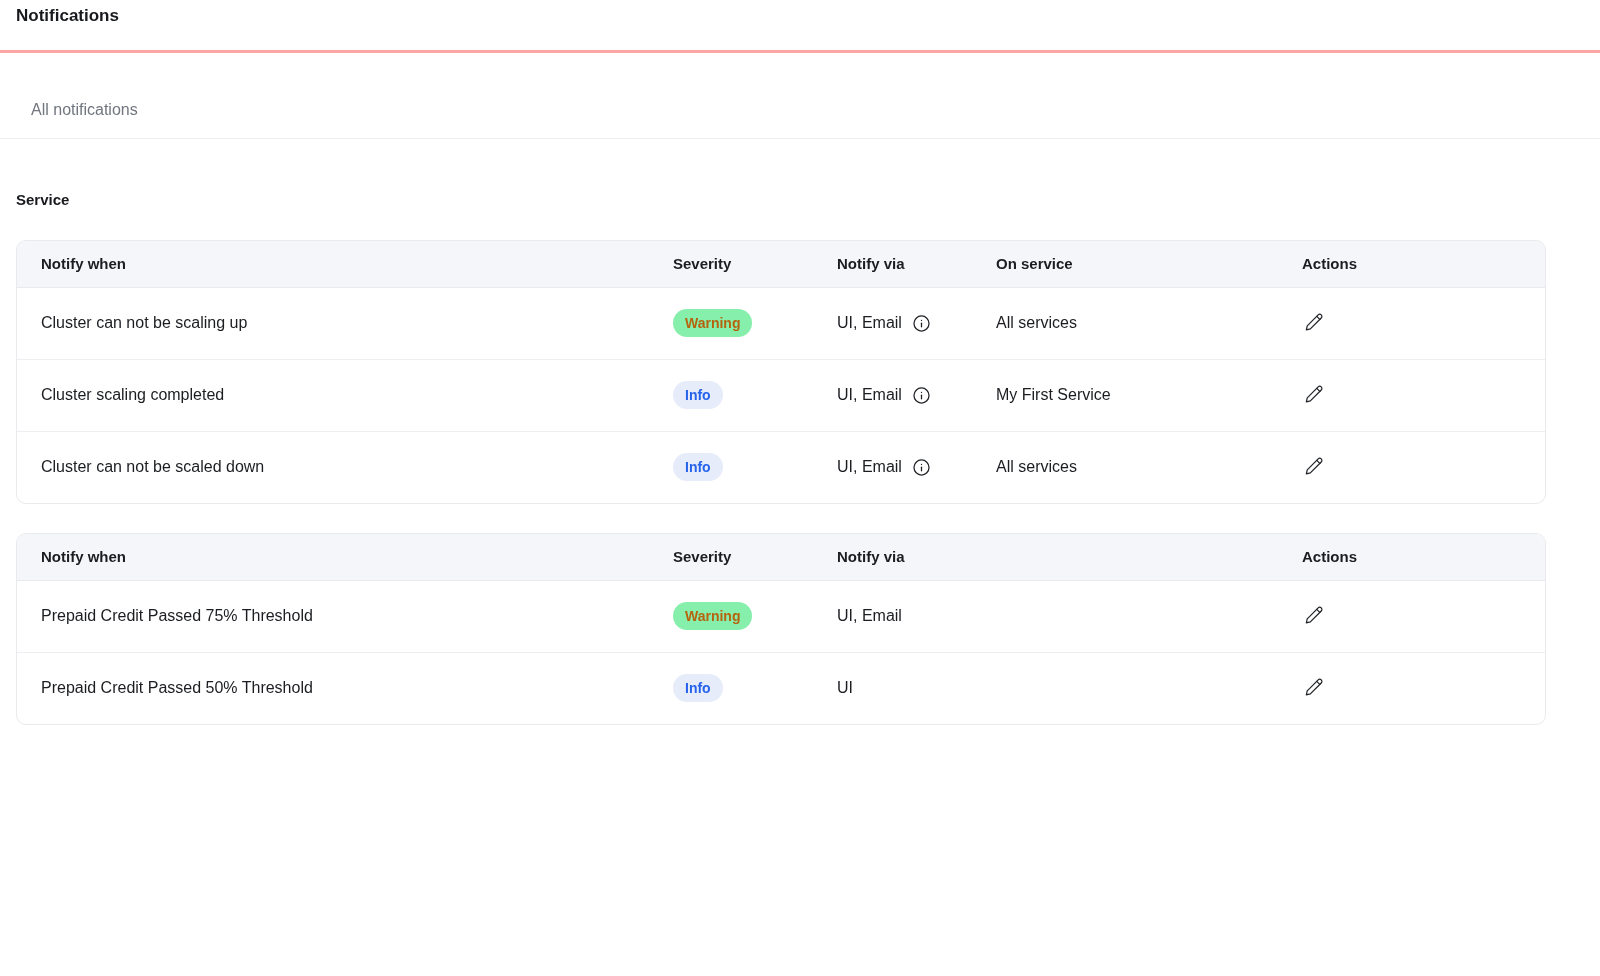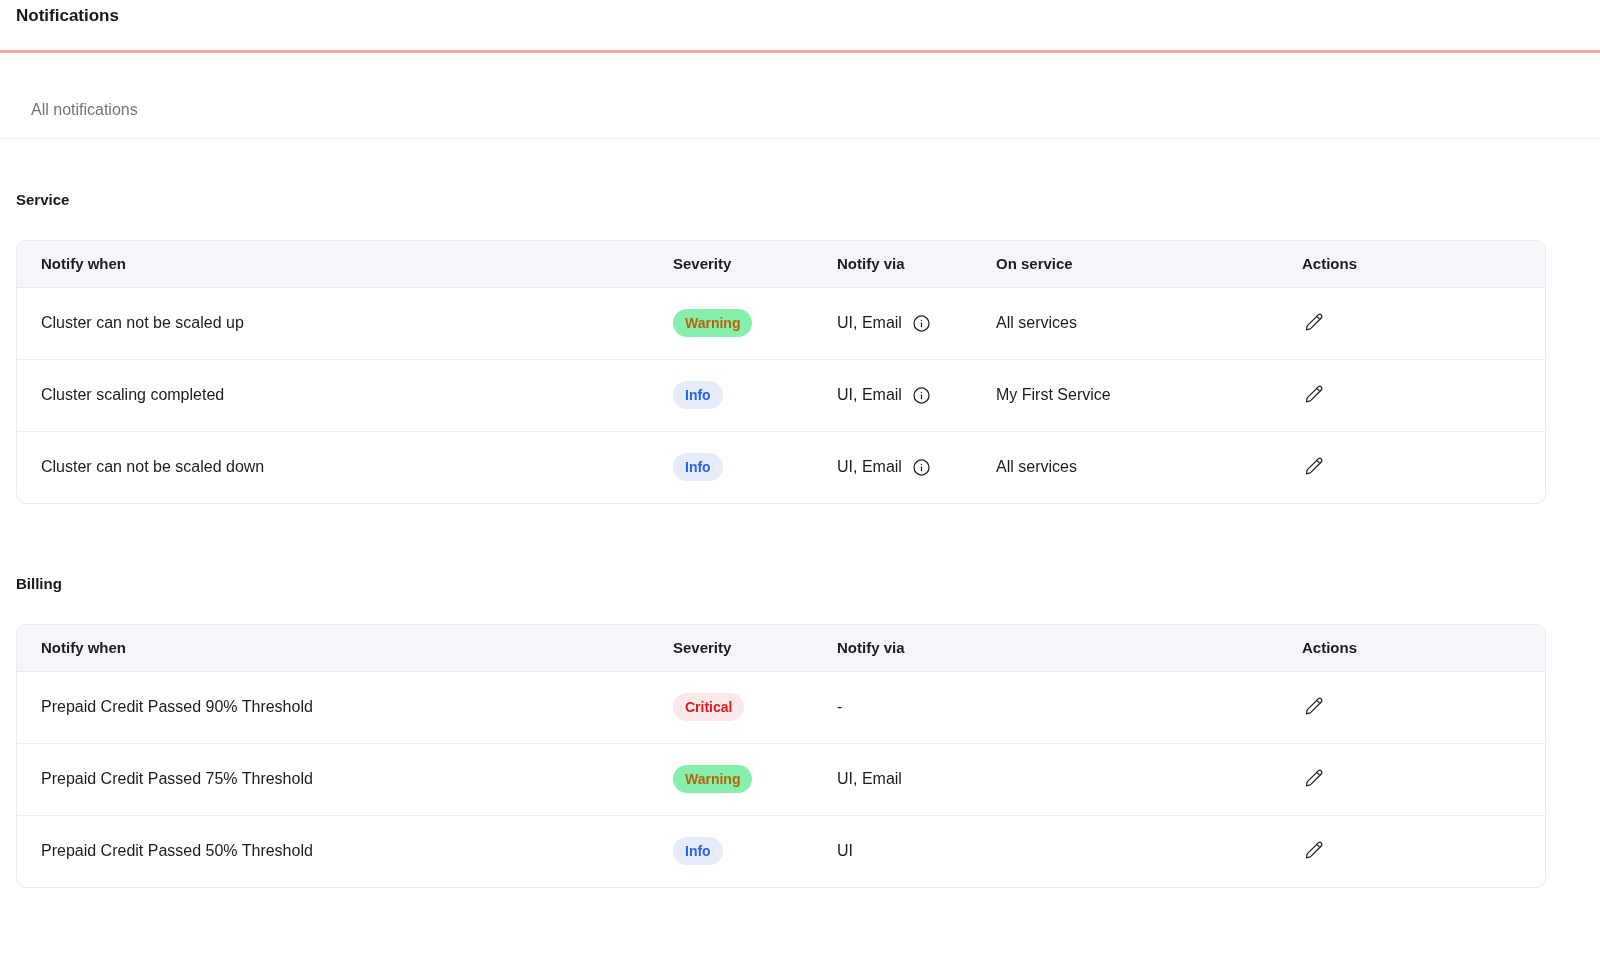--- a/index.html
+++ b/index.html
@@ -115,21 +115,21 @@
           <tr>
             <th class="c-when">Notify when</th>
             <th class="c-sev">Severity</th>
             <th class="c-via">Notify via</th>
             <th class="c-svc">On service</th>
             <th class="c-act">Actions</th>
           </tr>
         </thead>
         <tbody>
           <tr>
-            <td class="c-when">Cluster can not be scaled up</td>
+            <td class="c-when">Cluster can not be scaling up</td>
             <td class="c-sev"><span class="badge badge-warning">Warning</span></td>
             <td class="c-via">
               <span class="via-wrap">
                 <span>UI, Email</span>
                 <svg class="info-icon" viewBox="0 0 24 24" fill="none" stroke="currentColor" stroke-width="1.6" stroke-linecap="round">
                     <circle cx="12" cy="12" r="9.5"></circle>
                     <path d="M12 16.2v-4.6"></path>
                     <path d="M12 8.1h.01"></path>
                   </svg>
               </span>
@@ -183,50 +183,38 @@
                     <path d="M15.3 5.2l3.7 3.7"></path>
                   </svg></button>
             </td>
           </tr>
         </tbody>
       </table>
     </div>
   </section>
 
   <section class="section-billing">
-    <h2 class="section-title">Billing</h2>
     <div class="table-wrap">
       <table>
         <colgroup>
           <col style="width:656px">
             <col style="width:164px">
             <col style="width:465px">
             <col style="width:245px">
         </colgroup>
         <thead>
           <tr>
             <th class="c-when">Notify when</th>
             <th class="c-sev">Severity</th>
             <th class="c-via">Notify via</th>
             <th class="c-act">Actions</th>
           </tr>
         </thead>
         <tbody>
           <tr>
-            <td class="c-when">Prepaid Credit Passed 90% Threshold</td>
-            <td class="c-sev"><span class="badge badge-critical">Critical</span></td>
-            <td class="c-via"><span>-</span></td>
-            <td class="c-act">
-              <button class="edit-btn"><svg viewBox="0 0 24 24" fill="none" stroke="currentColor" stroke-width="1.5" stroke-linejoin="round" stroke-linecap="round">
-                    <path d="M17 3.5a2.6 2.6 0 0 1 3.7 3.7L7.6 20.3 2.8 21.4l1.1-4.8Z"></path>
-                    <path d="M15.3 5.2l3.7 3.7"></path>
-                  </svg></button>
-            </td>
-          </tr>
-          <tr>
             <td class="c-when">Prepaid Credit Passed 75% Threshold</td>
             <td class="c-sev"><span class="badge badge-warning">Warning</span></td>
             <td class="c-via"><span>UI, Email</span></td>
             <td class="c-act">
               <button class="edit-btn"><svg viewBox="0 0 24 24" fill="none" stroke="currentColor" stroke-width="1.5" stroke-linejoin="round" stroke-linecap="round">
                     <path d="M17 3.5a2.6 2.6 0 0 1 3.7 3.7L7.6 20.3 2.8 21.4l1.1-4.8Z"></path>
                     <path d="M15.3 5.2l3.7 3.7"></path>
                   </svg></button>
             </td>
           </tr>

